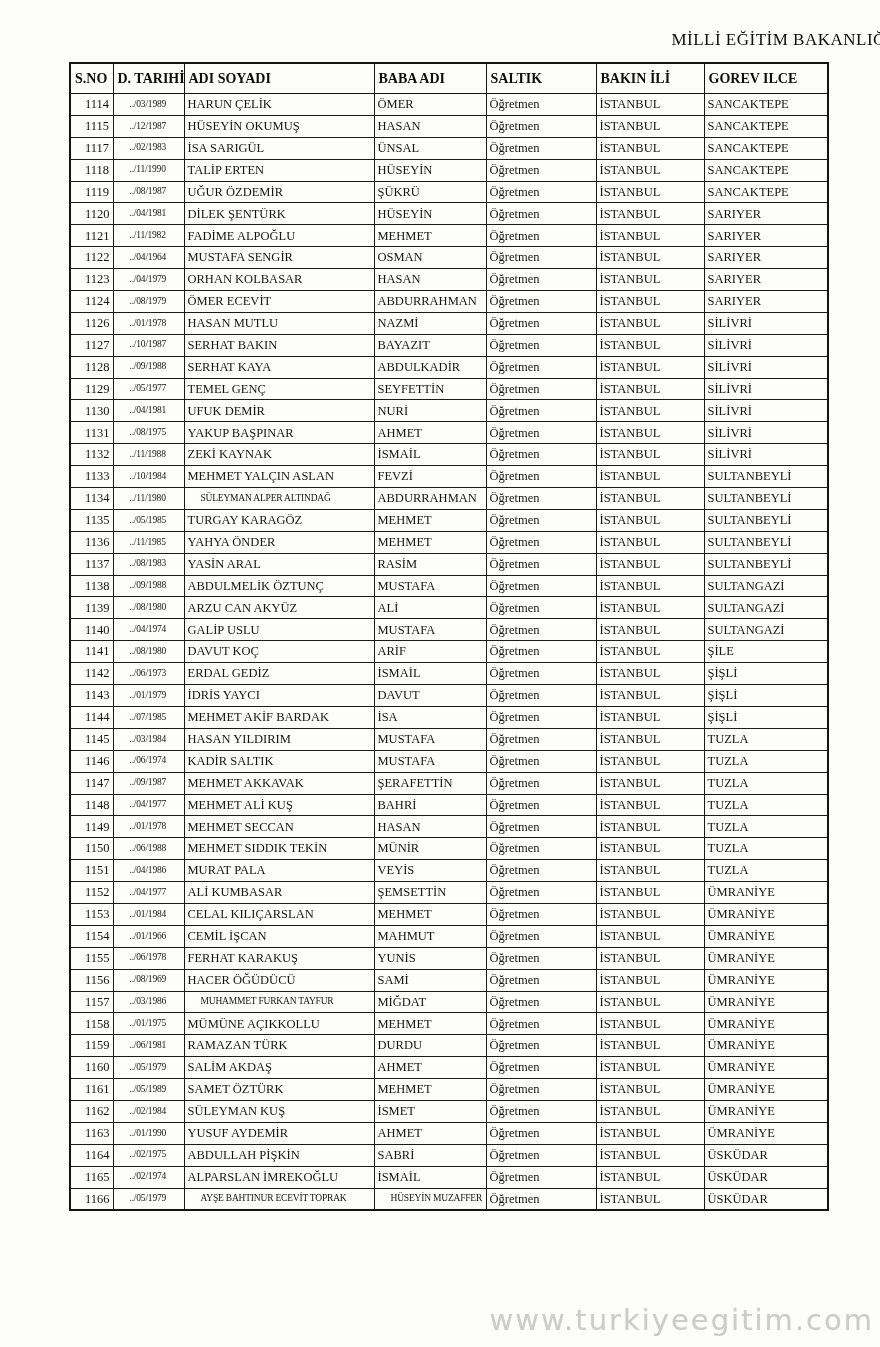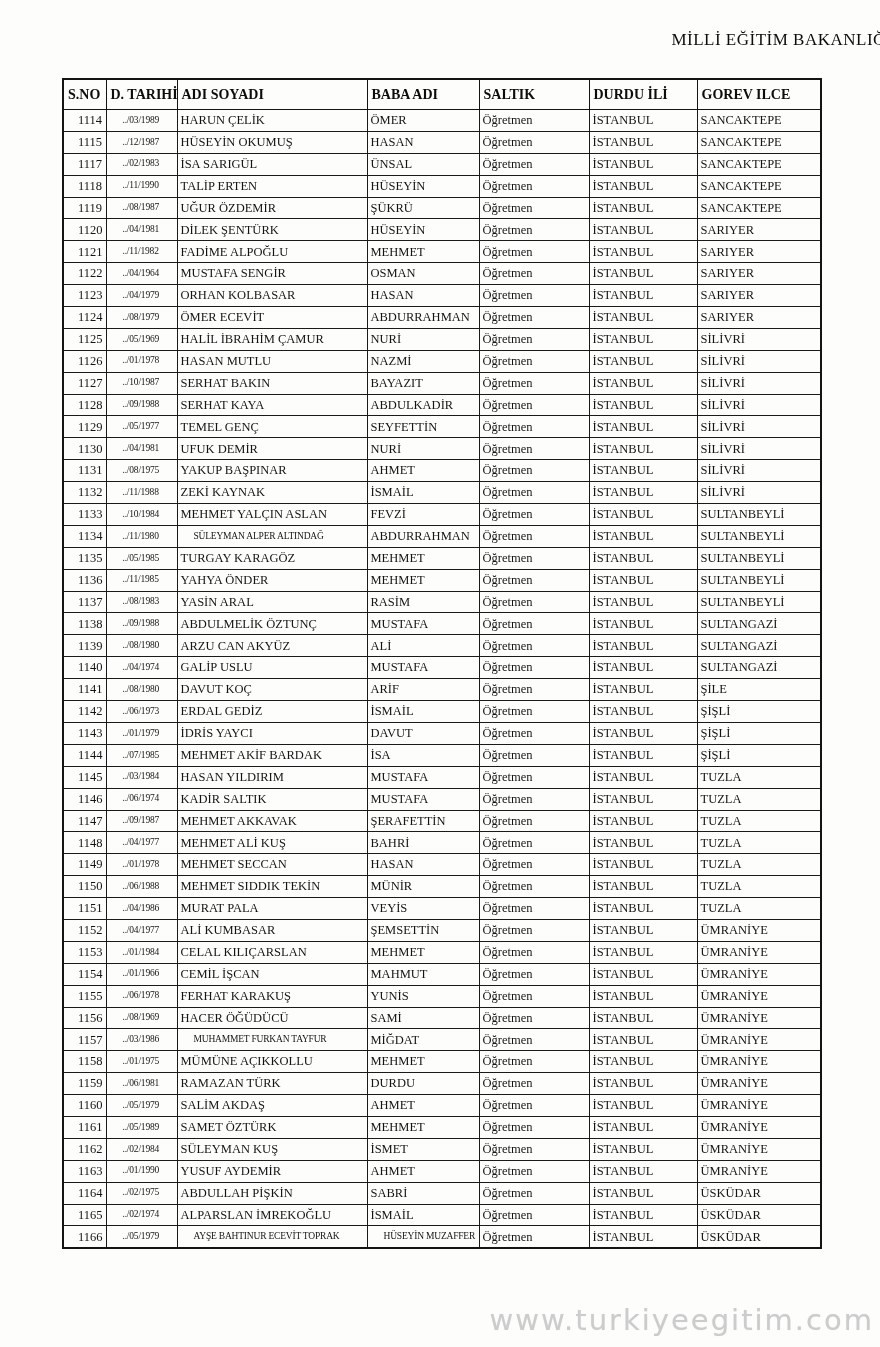--- a/index.html
+++ b/index.html
@@ -19,26 +19,25 @@
     position:absolute;
     top:30px; left:12px; width:100%;
     text-align:right;
     font-size:17px;
     font-weight:normal;
     letter-spacing:0.5px;
     color:#0d0d0d;
   }
   table.roster {
     position:absolute;
-    left:62px; top:62px;
+    left:69px; top:62px;
     width:758px;
     border-collapse:collapse;
     table-layout:fixed;
     border:2px solid #141414;
-    margin-top:16px;
   }
   table.roster th {
     border:1.5px solid #141414;
     font-size:14px;
     font-weight:bold;
     text-align:left;
     padding:0 4px;
     height:29px;
     white-space:nowrap;
     overflow:hidden;
@@ -88,21 +87,21 @@
       <col style="width:108px">
       <col style="width:124px">
     </colgroup>
     <thead>
       <tr id="roster-head">
           <th>S.NO</th>
           <th>D. TARIHİ</th>
           <th>ADI SOYADI</th>
           <th>BABA ADI</th>
           <th>SALTIK</th>
-          <th>DURDU İLİ</th>
+          <th>BAKIN İLİ</th>
           <th>GOREV ILCE</th>
         </tr>
     </thead>
     <tbody id="roster-body">
         <tr>
           <td class="col-sno">1114</td>
           <td class="col-birth-date condensed">../03/1989</td>
           <td class="col-name">HARUN ÇELİK</td>
           <td class="col-father-name">ÖMER</td>
           <td class="col-title">Öğretmen</td>
@@ -182,29 +181,20 @@
           <td class="col-district">SARIYER</td>
         </tr>
         <tr>
           <td class="col-sno">1124</td>
           <td class="col-birth-date condensed">../08/1979</td>
           <td class="col-name">ÖMER ECEVİT</td>
           <td class="col-father-name">ABDURRAHMAN</td>
           <td class="col-title">Öğretmen</td>
           <td class="col-province">İSTANBUL</td>
           <td class="col-district">SARIYER</td>
-        </tr>
-        <tr>
-          <td class="col-sno">1125</td>
-          <td class="col-birth-date condensed">../05/1969</td>
-          <td class="col-name">HALİL İBRAHİM ÇAMUR</td>
-          <td class="col-father-name">NURİ</td>
-          <td class="col-title">Öğretmen</td>
-          <td class="col-province">İSTANBUL</td>
-          <td class="col-district">SİLİVRİ</td>
         </tr>
         <tr>
           <td class="col-sno">1126</td>
           <td class="col-birth-date condensed">../01/1978</td>
           <td class="col-name">HASAN MUTLU</td>
           <td class="col-father-name">NAZMİ</td>
           <td class="col-title">Öğretmen</td>
           <td class="col-province">İSTANBUL</td>
           <td class="col-district">SİLİVRİ</td>
         </tr>

